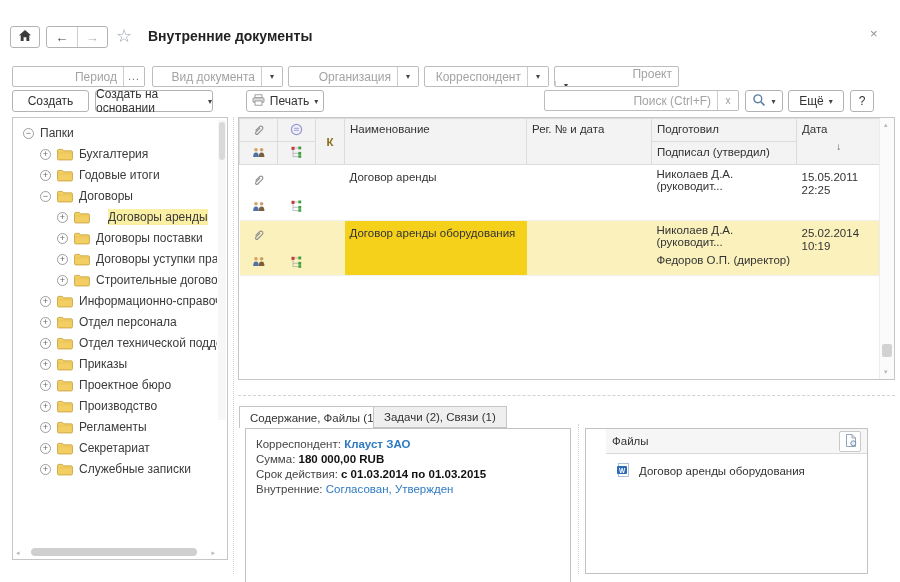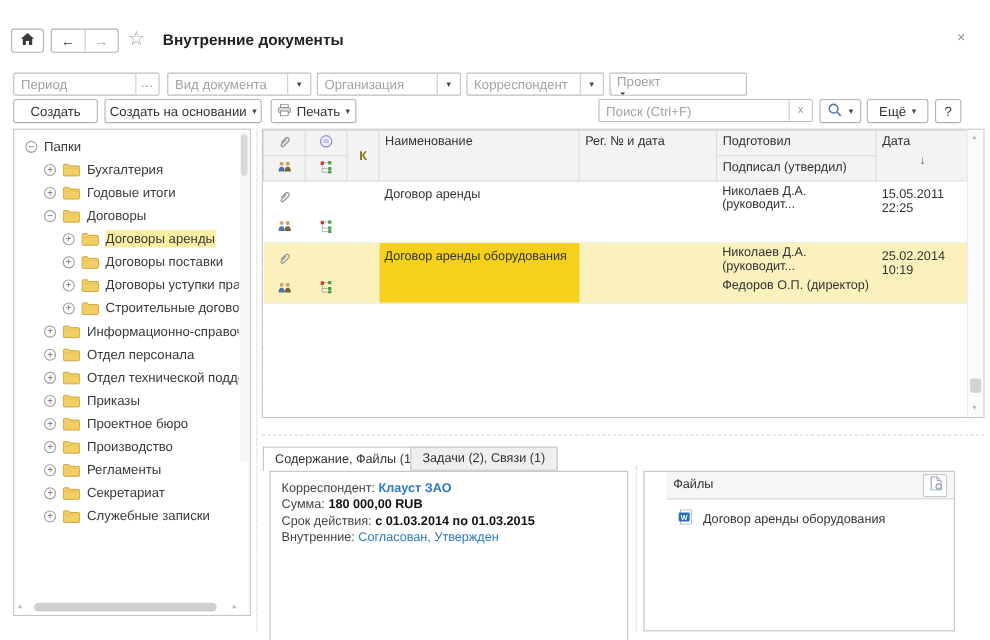--- a/index.html
+++ b/index.html
@@ -15,21 +15,21 @@
   .nav-half.back{border-right:1px solid #cfcfcf;color:#444;}
   .nav-half.fwd{color:#b5b5b5;}
   .star{position:absolute;left:116px;top:25px;font-size:18px;color:#98a0ac;}
   .page-title{position:absolute;left:148px;top:28px;font-size:14px;font-weight:bold;color:#222;}
   .close-x{position:absolute;left:870px;top:26px;font-size:13px;color:#8f8f8f;}
 
   
   .field{position:absolute;top:66px;height:21px;box-sizing:border-box;border:1px solid #bdbdbd;border-radius:2px;
          background:#fff;display:flex;align-items:stretch;overflow:hidden;}
   .field input{flex:1;border:none;outline:none;padding:0 6px;font-size:12px;min-width:0;
-         font-family:"Liberation Sans","DejaVu Sans",sans-serif;color:#333;background:transparent;}
+         font-family:"Liberation Sans","DejaVu Sans",sans-serif;color:#333;background:transparent;text-align:right;}
   .field input::placeholder{color:#a3a3a3;opacity:1;}
   .seg{width:20px;border-left:1px solid #cdcdcd;display:flex;align-items:center;justify-content:center;
        color:#444;background:#fff;}
   .seg.dots{font-size:10px;letter-spacing:1px;color:#666;}
   .seg.arrow{font-size:8px;}
   .seg.clear{font-size:10px;color:#9a9a9a;}
 
   .btn{position:absolute;top:90px;height:22px;box-sizing:border-box;border:1px solid #b3b3b3;border-radius:3px;
        background:#fff;display:flex;align-items:center;justify-content:center;gap:5px;font-size:12px;color:#333;}
   .btn .darr{font-size:8px;color:#444;}
@@ -38,21 +38,21 @@
   
   .tree-panel{position:absolute;left:12px;top:117px;width:216px;height:443px;border:1px solid #c6c6c6;
               box-sizing:border-box;background:#fff;}
   .tree-items{position:absolute;left:0;top:0;right:10px;bottom:12px;overflow:hidden;}
   .tree-item{position:absolute;left:0;height:20px;display:flex;align-items:center;gap:6px;white-space:nowrap;}
   .expander{width:11px;height:11px;box-sizing:border-box;border:1px solid #9d9d9d;border-radius:50%;
             font-size:9px;line-height:8px;display:flex;align-items:center;justify-content:center;
             color:#666;background:#fff;flex:0 0 auto;}
   .tree-folder{width:16px;height:13px;flex:0 0 auto;display:flex;}
   .tree-label{color:#3a3a3a;}
-  .tree-label.sel{background:var(--treesel,#FBEFA3);padding:1px 0;}
+  .tree-label.sel{background:var(--treesel,#FBEFA3);padding:1px 0;margin-left:12px;}
   .vscroll-tree{position:absolute;right:1px;top:2px;width:8px;height:300px;background:#f7f7f7;}
   .vscroll-tree .thumb{position:absolute;left:1px;right:1px;top:2px;height:38px;background:#d9d9d9;border-radius:3px;}
   .hscroll-tree{position:absolute;left:12px;right:24px;bottom:3px;height:8px;}
   .hscroll-tree .thumb{position:absolute;left:6px;right:6px;top:0;height:8px;background:#cfcfcf;border-radius:4px;}
   .scroll-arrow{position:absolute;color:#b9b9b9;font-size:7px;line-height:7px;}
 
   
   .vsplit-main{position:absolute;left:233px;top:117px;height:457px;width:0;border-left:1px dotted #cfcfcf;}
   .hsplit{position:absolute;left:238px;width:657px;top:395px;height:0;border-top:1px dashed #d2d2d2;}
   .vsplit-bottom{position:absolute;left:578px;top:424px;height:150px;width:0;border-left:1px dotted #d2d2d2;}
@@ -136,21 +136,21 @@
     <span class="seg arrow">▾</span>
   </div>
   <div class="field" style="left:554px;width:125px;flex-direction:column;">
     <input placeholder="Проект" style="">
     <span class="seg arrow">▾</span>
   </div>
 
   <div class="btn" style="left:12px;width:77px;">
     <span>Создать</span>
   </div>
-  <div class="btn" style="left:95px;width:143px;">
+  <div class="btn" style="left:95px;width:118px;">
     <span>Создать на основании</span>
     <span class="darr">▾</span>
   </div>
   <div class="btn" style="left:246px;width:78px;">
     <span><svg width="13" height="12" viewBox="0 0 13 12">
           <rect x="3" y="0.8" width="7" height="3" fill="#fff" stroke="#8a8a8a" stroke-width="0.8"></rect>
           <rect x="1" y="3.8" width="11" height="4.6" rx="1" fill="#dcdcdc" stroke="#8a8a8a" stroke-width="0.8"></rect>
           <rect x="3" y="7" width="7" height="4.2" fill="#fff" stroke="#8a8a8a" stroke-width="0.8"></rect>
         </svg></span>
     <span>Печать</span>

